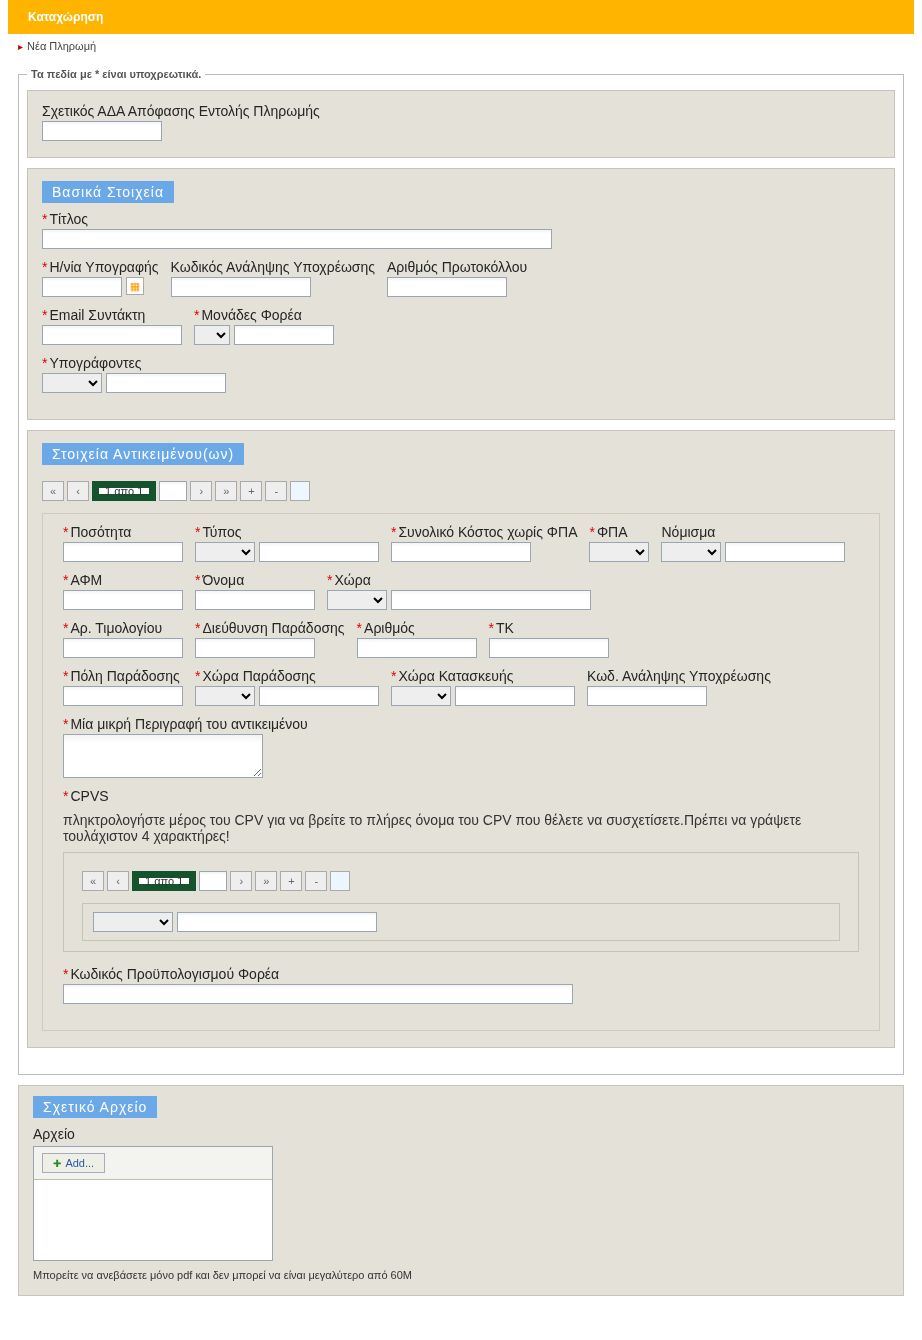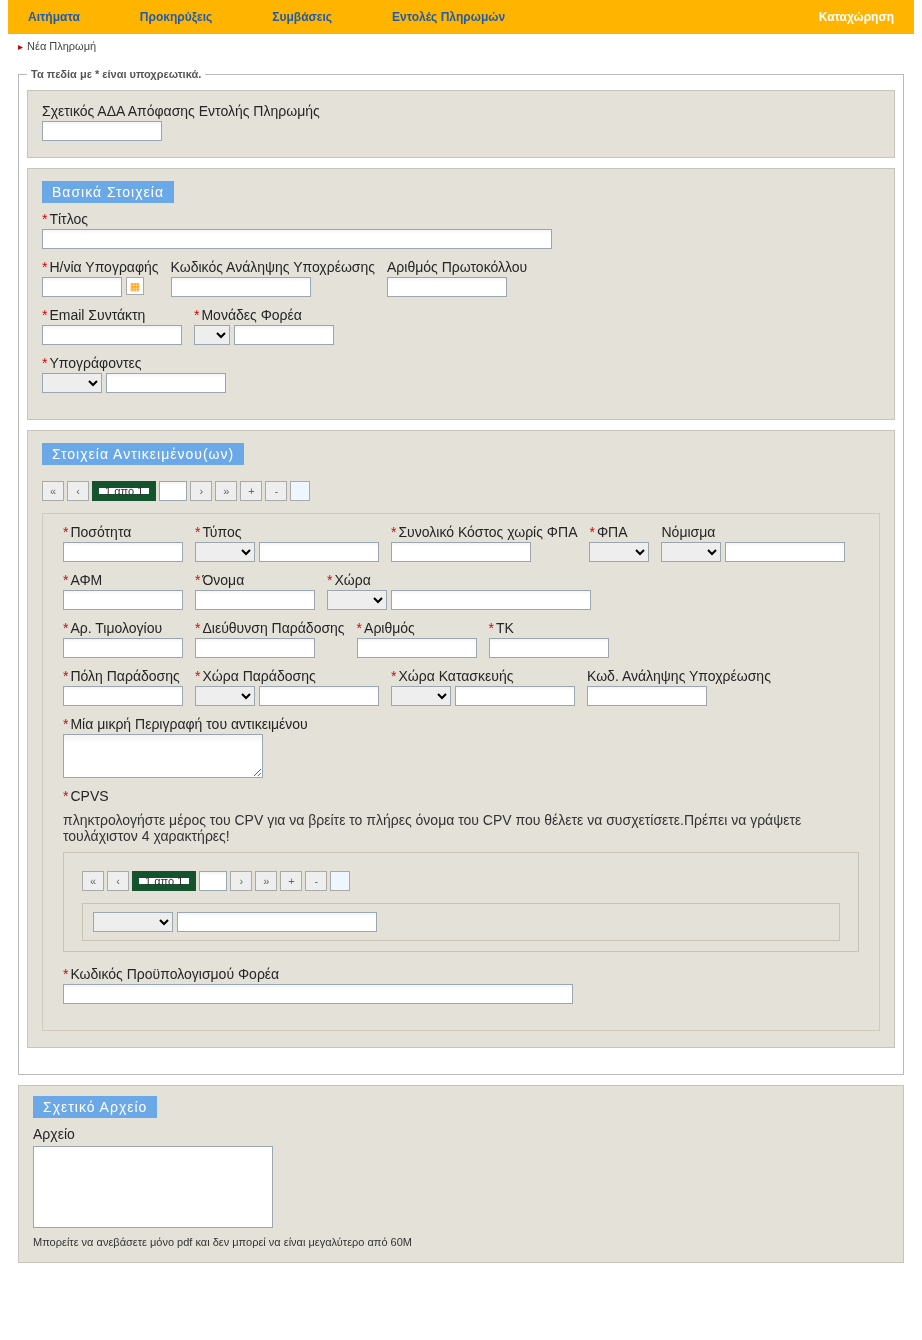--- a/index.html
+++ b/index.html
@@ -134,26 +134,20 @@
   }
   .addbtn::before { content:"✚"; color:#2a8a2a; font-size:10px; }
   .file-box .drop { height:80px; background:#fff; }
   .hint { font-size:11px; color:#333; margin-top:8px; }
 </style>
 </head>
 <body>
 
 <div class="page">
   <div class="topnav">
-    <div class="topnav-left">
-      <a>Αιτήματα</a>
-      <a>Προκηρύξεις</a>
-      <a>Συμβάσεις</a>
-      <a>Εντολές Πληρωμών</a>
-    </div>
     <div class="topnav-right">Καταχώρηση</div>
   </div>
 
   <div class="breadcrumb">Νέα Πληρωμή</div>
 
   <fieldset class="main-fs">
     <legend>Τα πεδία με * είναι υποχρεωτικά.</legend>
 
     <div class="section">
       <div class="col">
@@ -360,17 +354,20 @@
           </div>
         </div>
       </div>
     </div>
   </fieldset>
 
   <div class="file-sec">
     <div class="section-title">Σχετικό Αρχείο</div>
     <div class="lbl">Αρχείο</div>
     <div class="file-box">
+      <div class="addbar">
+        <span class="addbtn">Add...</span>
+      </div>
       <div class="drop"></div>
     </div>
     <div class="hint">Μπορείτε να ανεβάσετε μόνο pdf και δεν μπορεί να είναι μεγαλύτερο από 60Μ</div>
   </div>
 </div>
 
 </body></html>

